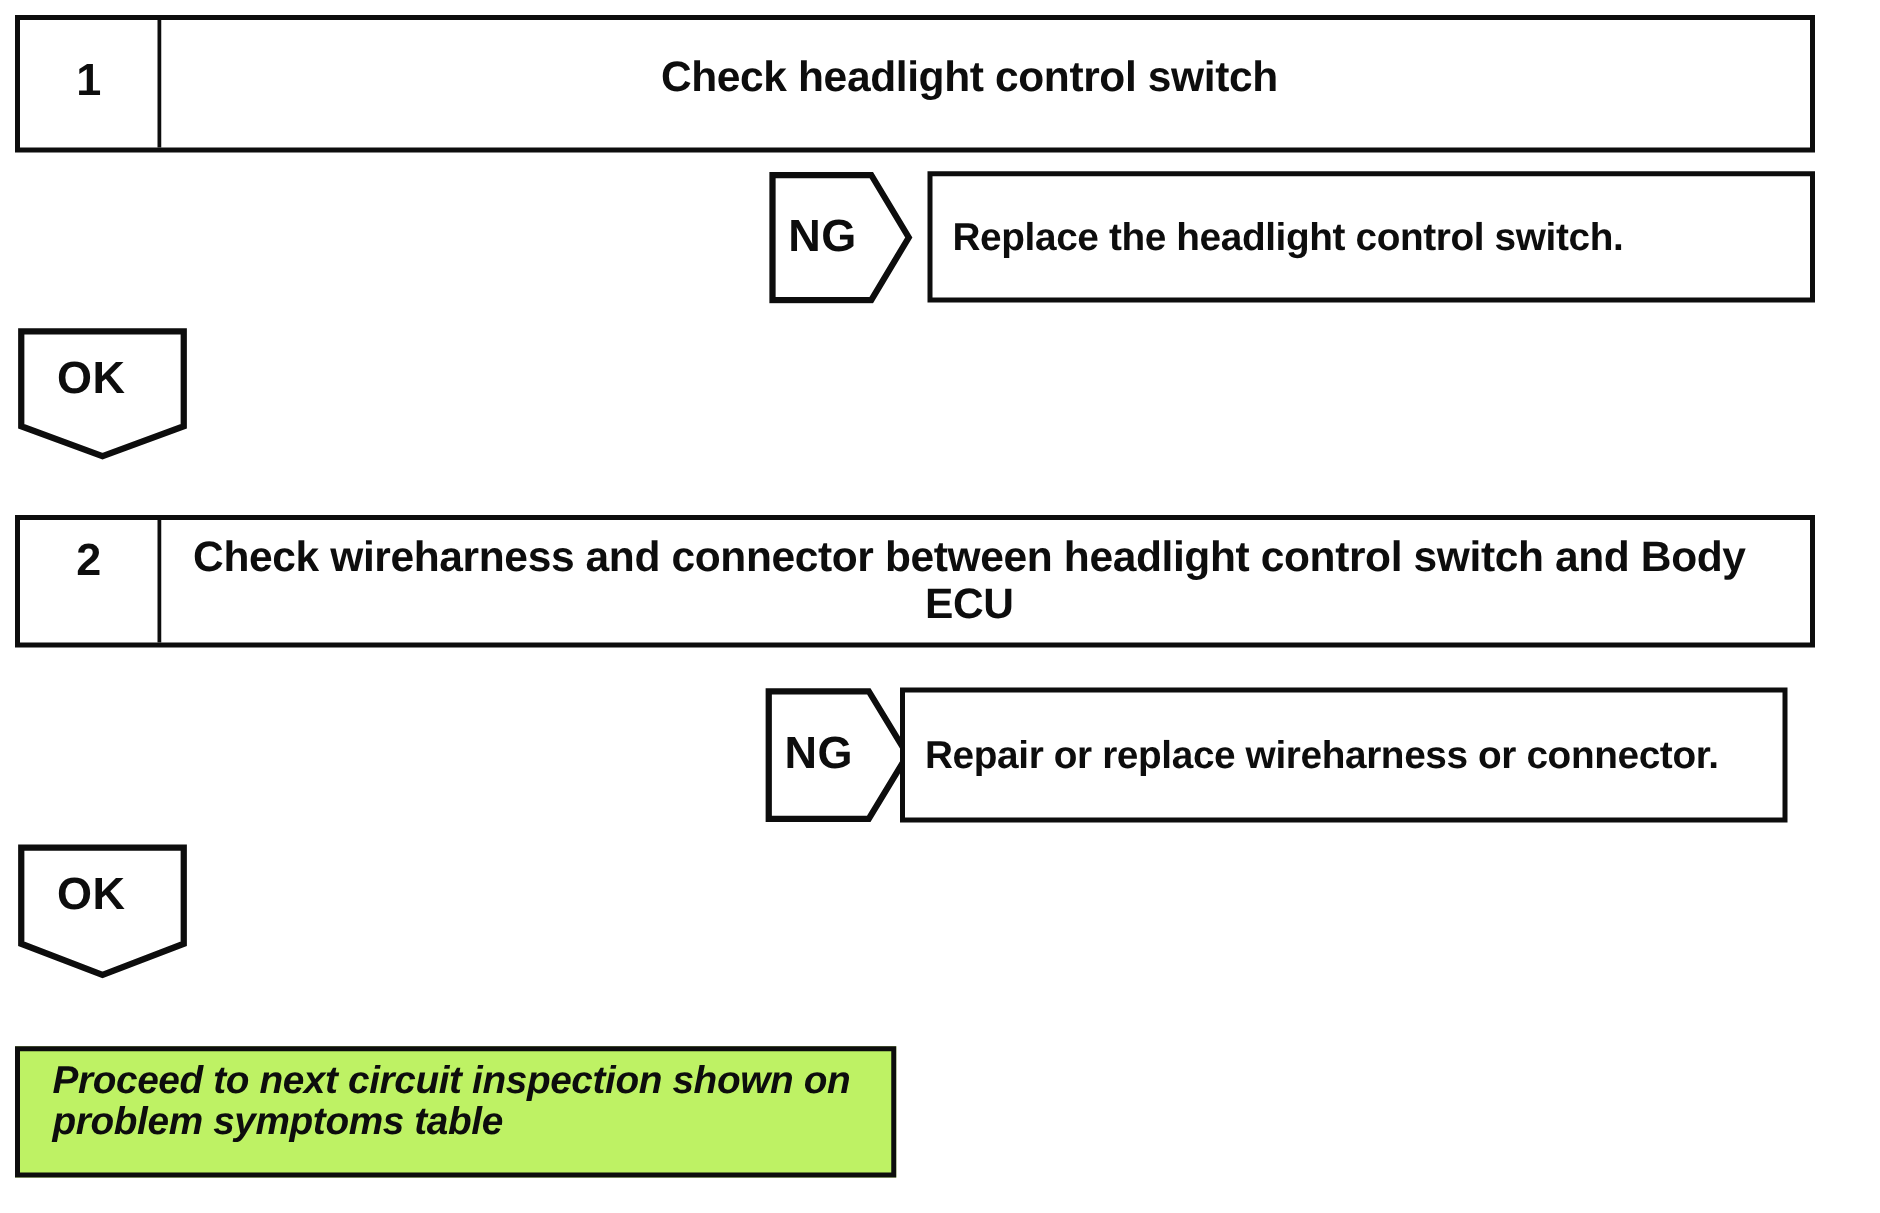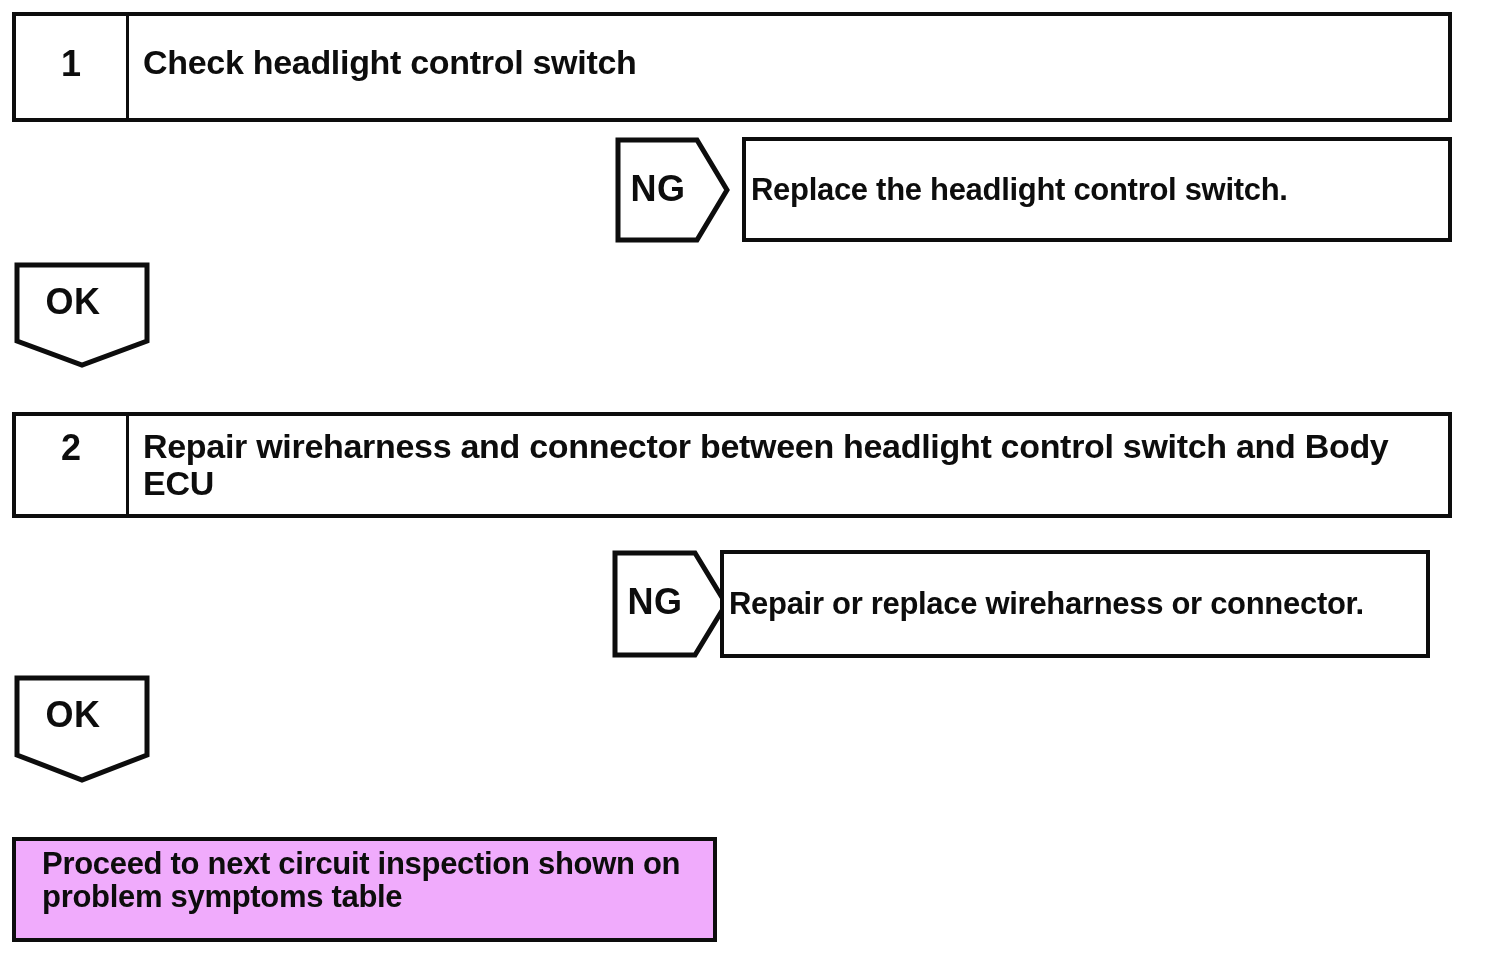--- a/index.html
+++ b/index.html
@@ -38,20 +38,21 @@
   }
   .step-title {
     flex: 1;
     padding-left: 14px;
     padding-right: 40px;
     font-size: 34px;
     line-height: 37px;
     letter-spacing: -0.3px;
     white-space: pre-line;
     box-sizing: border-box;
+    text-align: center;
   }
   .pad-deep { padding-top: 28px; }
   .pad-shallow { padding-top: 12px; }
   .ng-group, .ok-group {
     position: absolute;
   }
   .ng-group svg, .ok-group svg { display: block; }
   .shape-label {
     position: absolute;
     display: flex;
@@ -67,30 +68,31 @@
   .ok-label {
     left: 0; top: 4px;
     width: 118px; height: 72px;
   }
   .result-box {
     position: absolute;
     border: 4px solid #0d0d0d;
     background: #ffffff;
     display: flex;
     align-items: center;
-    padding-left: 5px;
+    padding-left: 16px;
     font-size: 31px;
     letter-spacing: -0.3px;
     box-sizing: border-box;
   }
   .conclusion-box {
     position: absolute;
     border: 4px solid #0d0d0d;
-    background: #f0abfc;
+    background: #bef264;
     box-sizing: border-box;
+    font-style: italic;
   }
   .conclusion-text {
     padding: 6px 20px 0 26px;
     font-size: 31px;
     line-height: 33px;
     letter-spacing: -0.3px;
     white-space: pre-line;
   }
 </style>
 </head>
@@ -120,21 +122,21 @@
     <svg width="136" height="106" viewBox="0 0 136 106">
       <polygon points="3,3 133,3 133,79 68,103 3,79" fill="#ffffff" stroke="#0d0d0d" stroke-width="5" stroke-linejoin="miter"></polygon>
     </svg>
     <span class="shape-label ok-label">OK</span>
   </div>
 
   <div class="step-box" style="left:12px; top:412px; width:1440px; height:106px">
     <div class="num-cell">
       <span class="num pad-shallow">2</span>
     </div>
-    <div class="step-title pad-shallow">Repair wireharness and connector between headlight control switch and Body
+    <div class="step-title pad-shallow">Check wireharness and connector between headlight control switch and Body
 ECU</div>
   </div>
 
   <div class="ng-group" style="left:612px; top:550px">
     <svg width="118" height="108" viewBox="0 0 118 108">
       <polygon points="3,3 83,3 114,54 83,105 3,105" fill="#ffffff" stroke="#0d0d0d" stroke-width="5" stroke-linejoin="miter"></polygon>
     </svg>
     <span class="shape-label ng-label">NG</span>
   </div>
 

